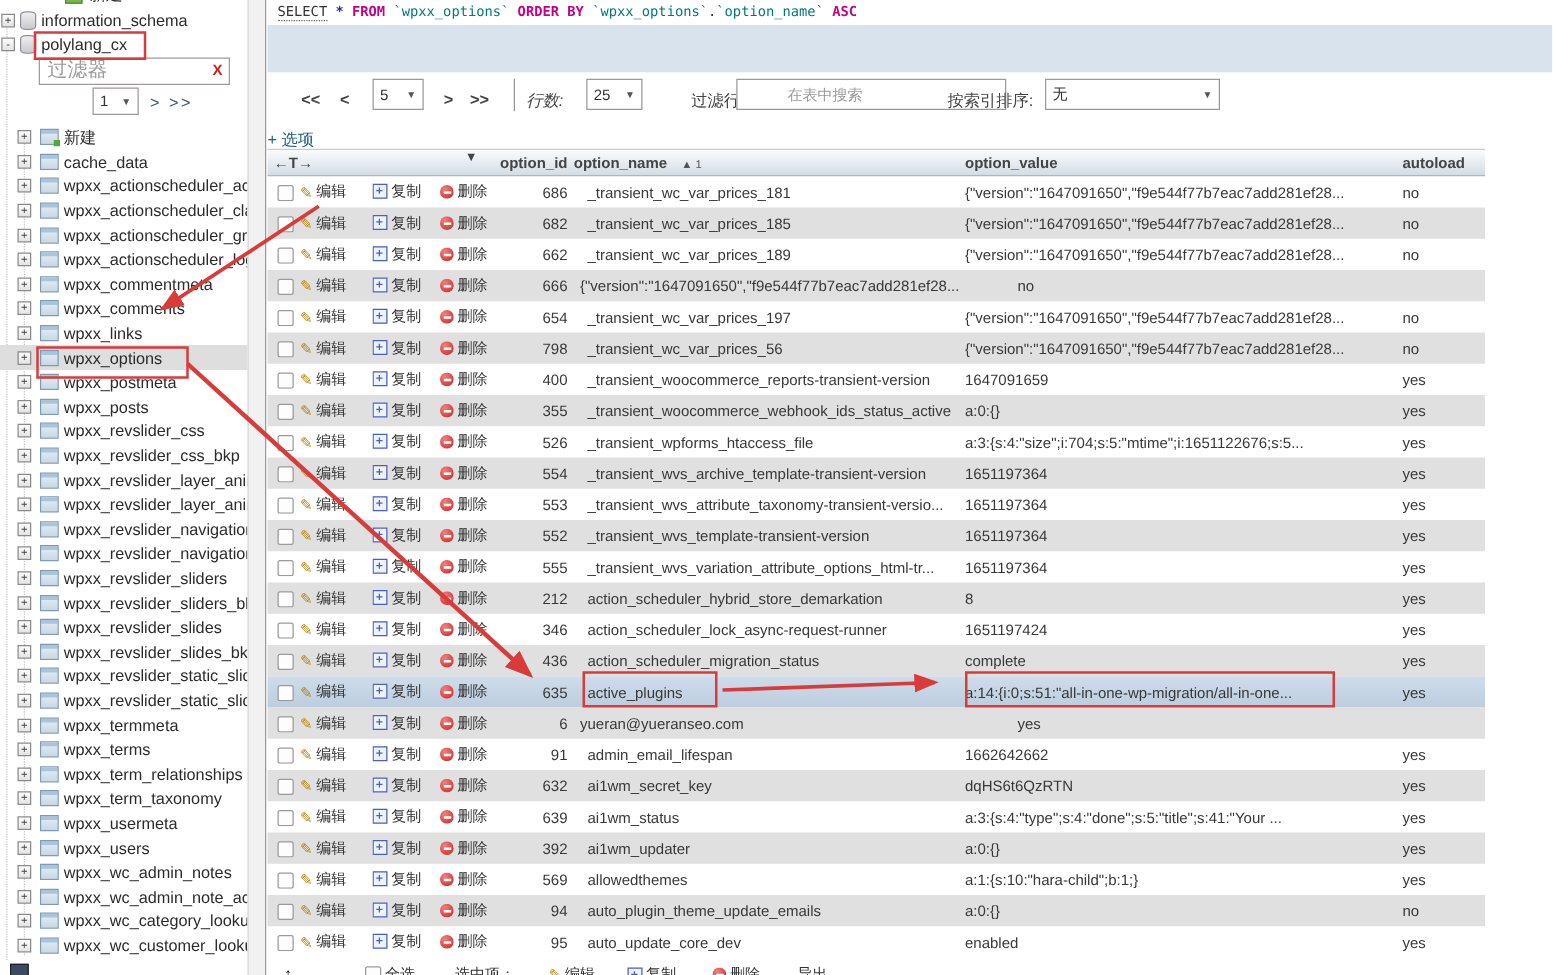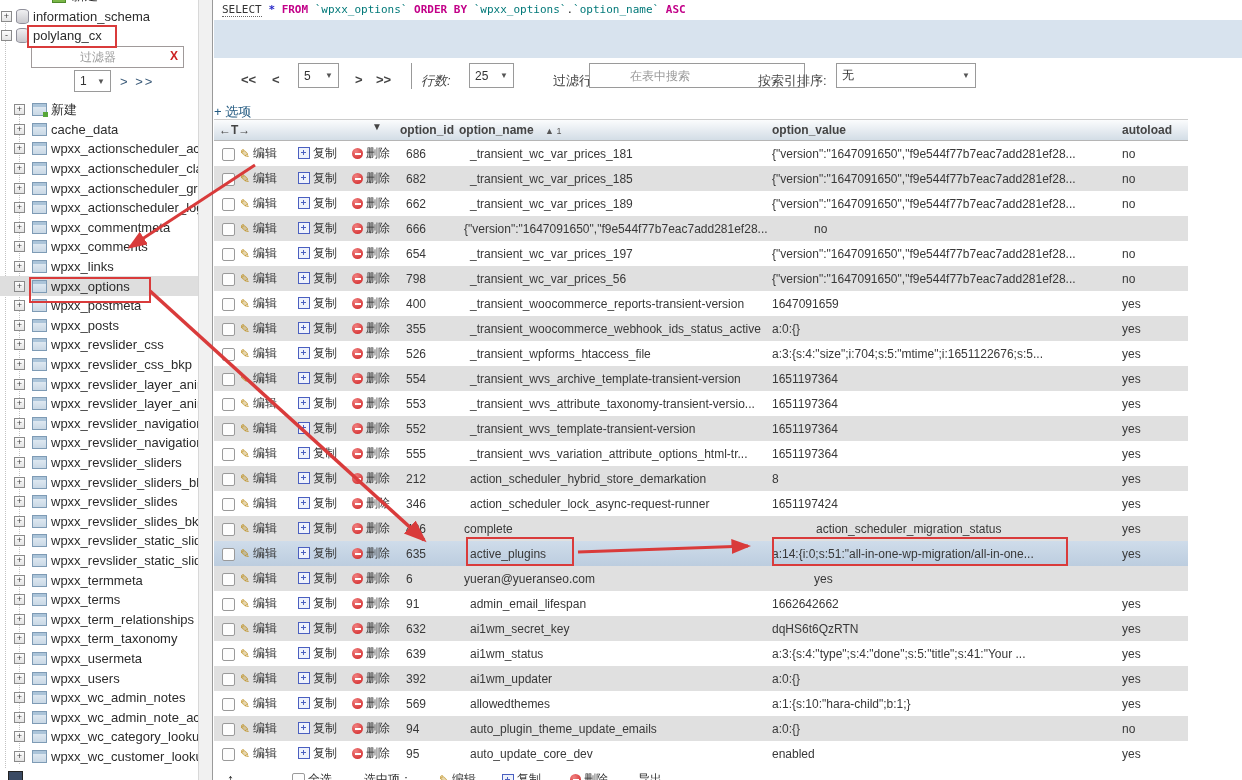--- a/index.html
+++ b/index.html
@@ -28,21 +28,21 @@
           color:#2b2b2b;white-space:nowrap;}
   .db-exp{position:absolute;left:1px;width:9px;height:9px;border:1px solid #8a8a8a;
           background:linear-gradient(#fcfcfc,#e4e4e4);font-size:9px;line-height:8px;
           text-align:center;color:#444;}
   .db-icon{position:absolute;left:16px;width:11px;height:13px;border:1px solid #8f8f9a;
            background:linear-gradient(#f0f0f2,#c9c9ce);border-radius:5px/3px;}
   .db-lab{position:absolute;left:33px;}
   .sb-filter{position:absolute;left:31px;top:46px;width:151px;height:20px;border:1px solid #a09a9a;
              background:#fff;}
   .sb-filter input{position:absolute;left:4px;top:1px;width:120px;height:16px;border:none;
-             outline:none;font-size:12px;font-family:inherit;color:#333;text-align:center;}
+             outline:none;font-size:16px;font-family:inherit;color:#333;}
   .sb-filter input::placeholder{color:#9a9a9a;}
   .sb-filter .fx{position:absolute;right:5px;top:2px;color:#c22;font-weight:bold;font-size:12px;}
   .selbox{border:1px solid #9a9a9a;background:#fff;display:flex;align-items:center;
           justify-content:space-between;padding:0 5px;font-size:12px;color:#333;box-sizing:border-box;}
   .selbox .caret{font-size:8px;color:#555;margin-left:6px;}
   .sb-pager-links{position:absolute;left:120px;top:74px;font-size:13px;color:#3a5a78;letter-spacing:2px;}
   .sb-partial-top{position:absolute;left:52px;top:-13px;height:18px;display:flex;align-items:center;}
   .sb-partial-top .np-icon{width:12px;height:12px;background:#7ab648;border:1px solid #4e8a2a;}
   .sb-partial-top .np-lab{font-size:13px;color:#2b2b2b;margin-left:6px;}
   .sb-partial-bottom{position:absolute;left:8px;top:771px;width:13px;height:12px;
@@ -79,21 +79,21 @@
   .th-auto{width:72px;padding-left:6px;}
   .sortmark{font-size:9px;color:#555;margin-left:8px;font-weight:normal;}
   .tbody{position:absolute;left:214px;top:141px;width:974px;}
   .trow{display:flex;height:25px;align-items:center;width:974px;font-size:12px;color:#383838;
         white-space:nowrap;}
   .trow.even{background:#e0e0e0;}
   .trow.marked{background:linear-gradient(#cfdcea,#bccddf);}
   .tcell{box-sizing:border-box;overflow:hidden;white-space:nowrap;}
   .c-check{width:26px;padding-left:8px;}
   .c-edit{width:58px;}.c-copy{width:54px;}.c-del{width:54px;}
-  .c-id{width:56px;text-align:left;padding-right:8px;}
+  .c-id{width:56px;text-align:right;padding-right:8px;}
   .c-name{width:308px;padding-left:8px;}
   .c-value{width:346px;padding-left:2px;}
   .c-auto{width:72px;padding-left:6px;}
   .cb{display:inline-block;width:11px;height:11px;background:#fdfdfd;border:1px solid #9a9a9a;
       border-radius:2px;vertical-align:middle;}
   .act{display:inline-flex;align-items:center;gap:3px;color:#333;}
   .pencil{font-size:12px;color:#b8860b;line-height:1;}
   .copyic{display:inline-block;width:10px;height:10px;border:1px solid #4a5fc0;background:
       linear-gradient(#4a5fc0,#4a5fc0) 2px 4px/5px 1px no-repeat,
       linear-gradient(#4a5fc0,#4a5fc0) 4px 2px/1px 5px no-repeat,#eef2fb;}
@@ -661,22 +661,22 @@
           </span></div>
         <div class="tcell c-copy"><span class="act">
             <span class="copyic"></span>
             <span>复制</span>
           </span></div>
         <div class="tcell c-del"><span class="act">
             <span class="delic"></span>
             <span>删除</span>
           </span></div>
         <div class="tcell c-id">436</div>
+        <div class="tcell c-name">action_scheduler_migration_status</div>
         <div class="tcell c-value">complete</div>
-        <div class="tcell c-name">action_scheduler_migration_status</div>
         <div class="tcell c-auto">yes</div>
       </div>
       <div class="trow marked">
         <div class="tcell c-check"><span class="cb"></span></div>
         <div class="tcell c-edit"><span class="act">
             <span class="pencil">✎</span>
             <span>编辑</span>
           </span></div>
         <div class="tcell c-copy"><span class="act">
             <span class="copyic"></span>

